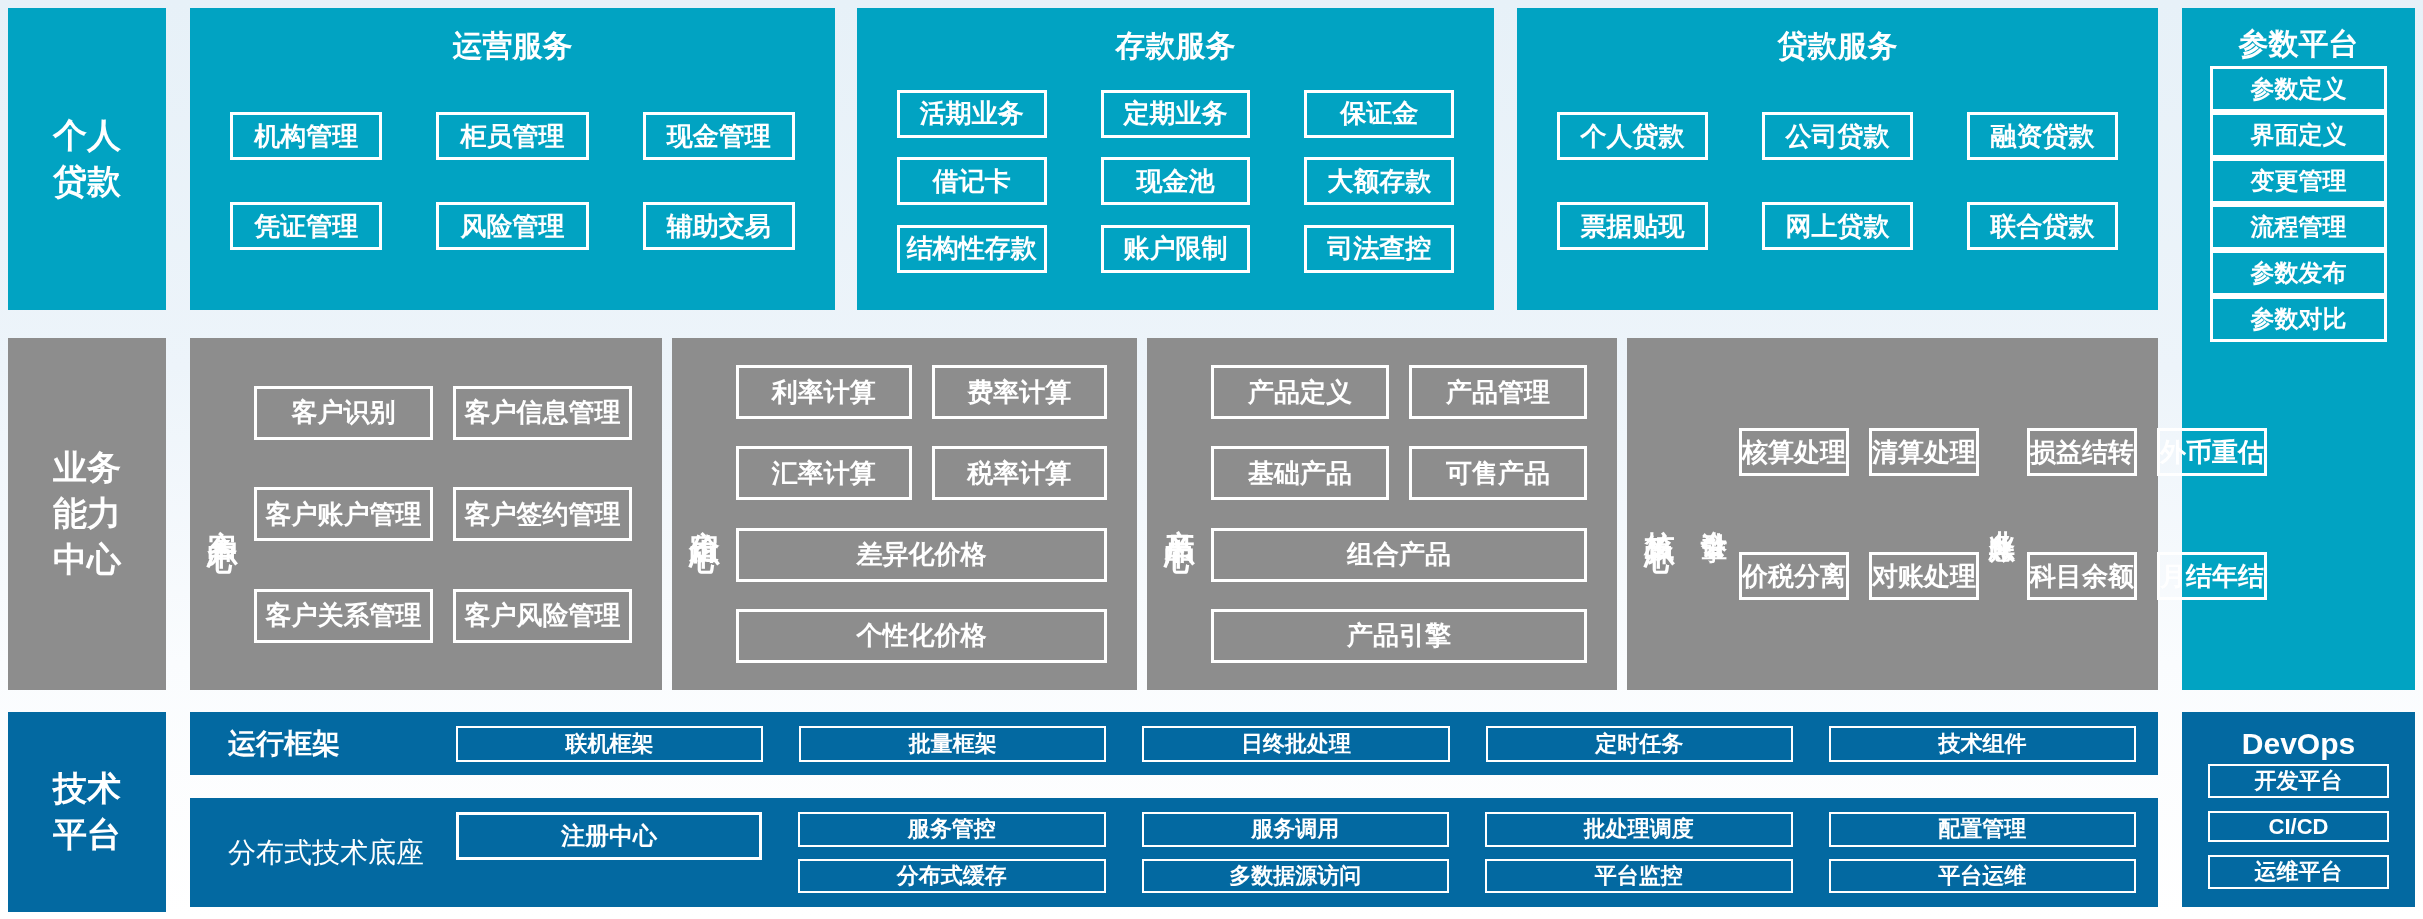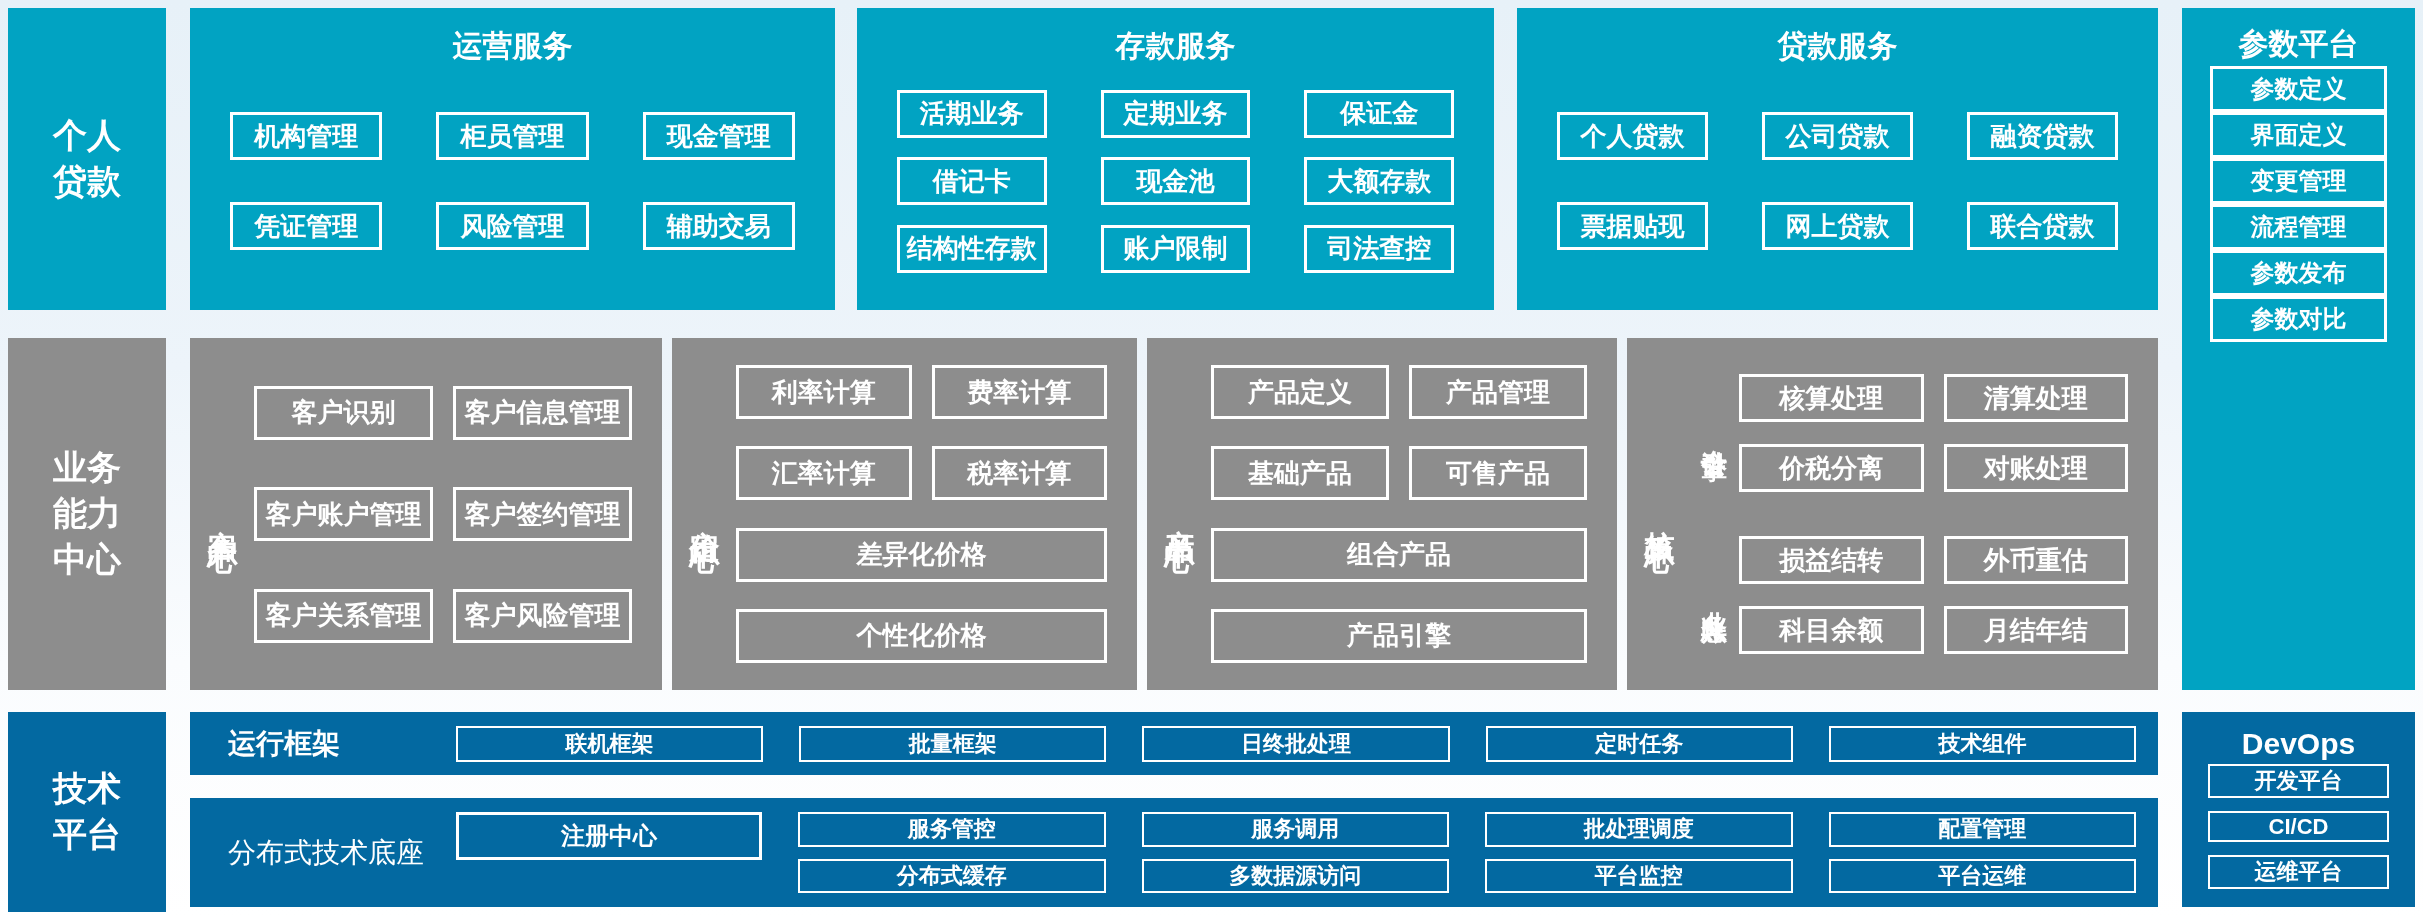--- a/index.html
+++ b/index.html
@@ -35,21 +35,21 @@
   
   .cap{display:flex;}
   .vlabel{writing-mode:vertical-lr;text-orientation:upright;font-size:30px;font-weight:bold;
           width:64px;display:flex;align-items:center;justify-content:center;letter-spacing:4px;flex:0 0 auto;}
   .cap-grid{flex:1;display:grid;grid-template-columns:1fr 1fr;column-gap:20px;align-content:space-evenly;
             padding-right:30px;}
   .cap-grid .btn{height:54px;}
   .btn.wide{grid-column:1 / -1;}
 
   
-  .acct-body{flex:1;display:flex;flex-direction:column;padding:14px 30px 14px 0;}
+  .acct-body{flex:1;display:flex;padding:14px 30px 14px 0;}
   .acct-group{flex:1;display:flex;}
   .sub-vlabel{writing-mode:vertical-lr;text-orientation:upright;font-size:26px;font-weight:bold;
               width:48px;display:flex;align-items:center;justify-content:center;letter-spacing:2px;flex:0 0 auto;}
   .acct-grid{flex:1;display:grid;grid-template-columns:1fr 1fr;column-gap:20px;align-content:space-evenly;}
   .acct-grid .btn{height:48px;}
 
   
   .strip{display:flex;align-items:center;padding-left:38px;}
   .strip-label{font-size:28px;font-weight:bold;width:228px;flex:0 0 auto;}
   .strip-items{flex:1;display:flex;gap:36px;margin-right:22px;}

